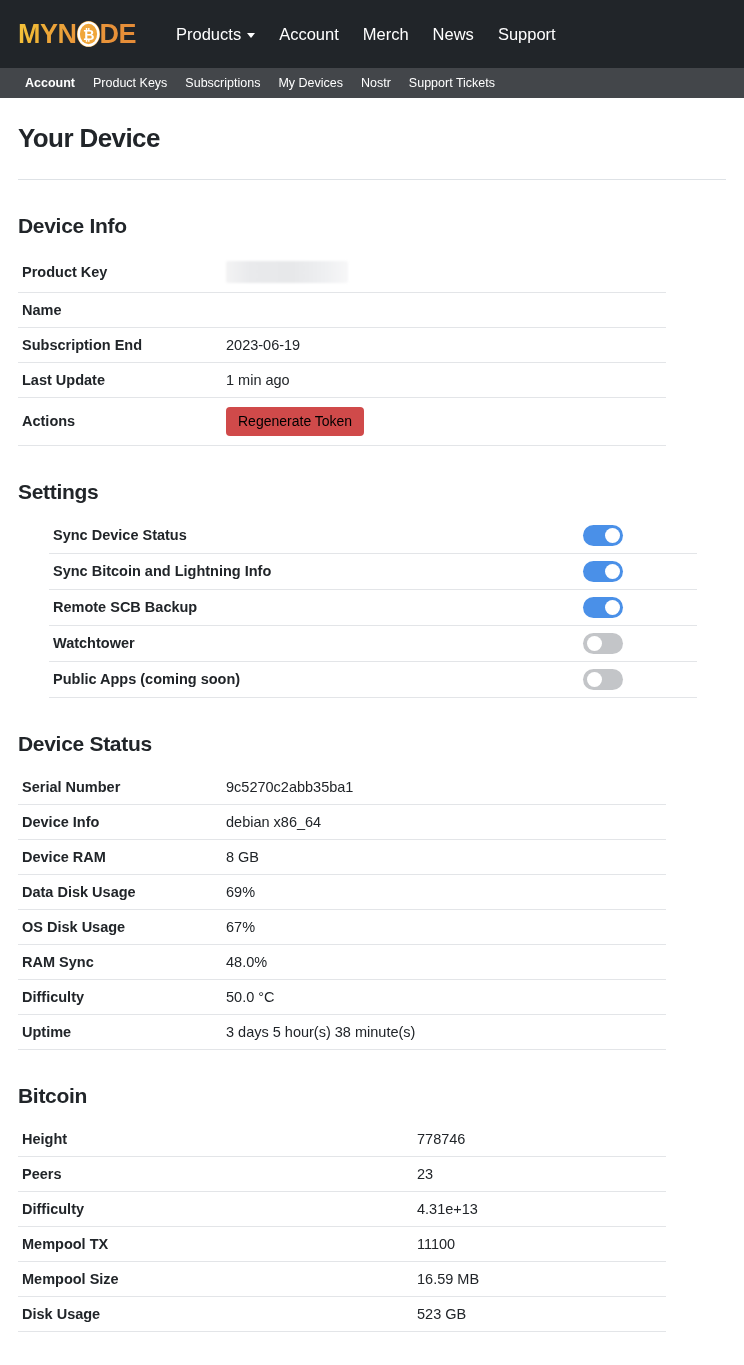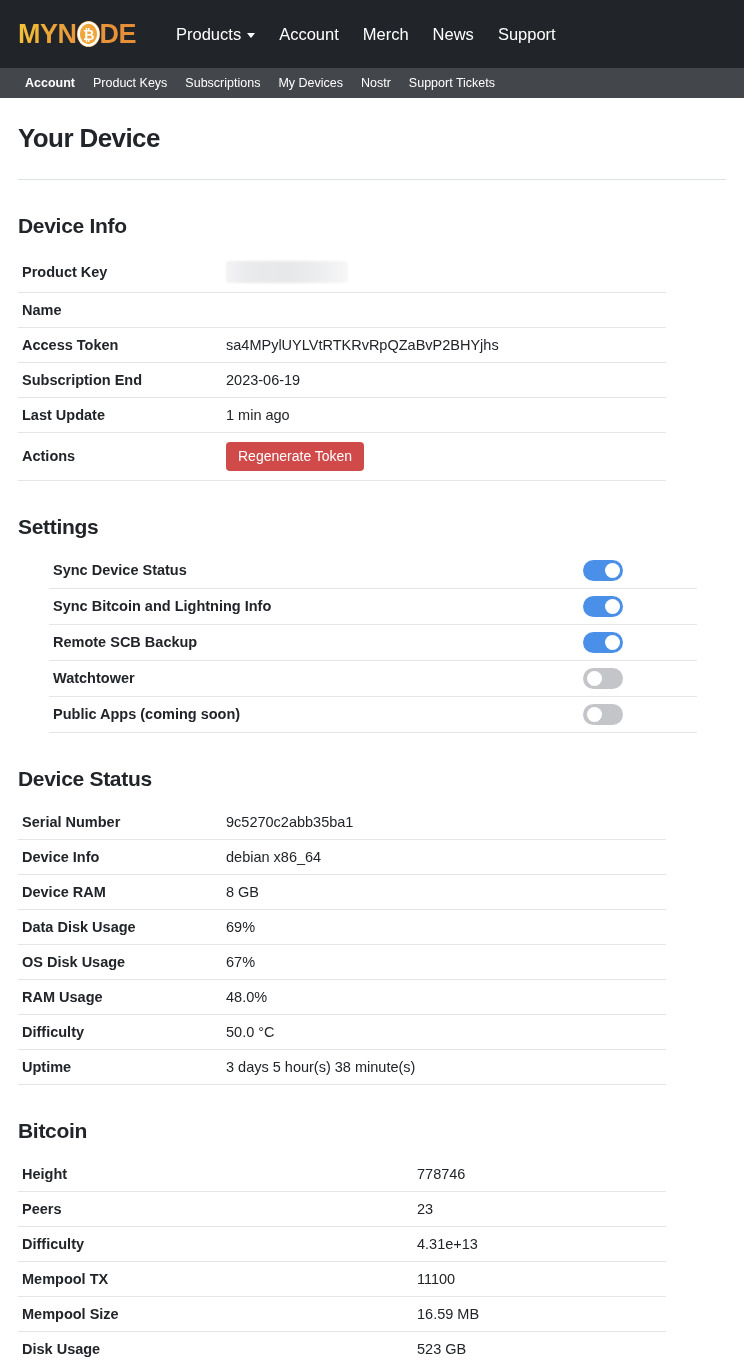--- a/index.html
+++ b/index.html
@@ -159,21 +159,21 @@
     height: 22px;
     border-radius: 2px;
     background: linear-gradient(90deg,#f3f3f4 0%, #e9eaec 20%, #e7e8ea 55%, #eeeff1 80%, #f7f7f8 100%);
     filter: blur(1.2px);
     vertical-align: middle;
   }
 
   .btn-danger {
     display: inline-block;
     background: #d04a4a;
-    color: #ffffff;
+    color: #000000;
     font-size: 14px;
     border: none;
     border-radius: 4px;
     padding: 7px 12px 8px 12px;
     cursor: pointer;
     line-height: 1;
     font-family: "Liberation Sans", sans-serif;
   }
 
   
@@ -267,24 +267,20 @@
     <tbody>
       <tr>
         <td class="k">Product Key</td>
         <td class="v"><span class="redacted"></span></td>
       </tr>
       <tr>
         <td class="k">Name</td>
         <td class="v"></td>
       </tr>
       <tr>
-        <td class="k">Access Token</td>
-        <td class="v">sa4MPylUYLVtRTKRvRpQZaBvP2BHYjhs</td>
-      </tr>
-      <tr>
         <td class="k">Subscription End</td>
         <td class="v">2023-06-19</td>
       </tr>
       <tr>
         <td class="k">Last Update</td>
         <td class="v">1 min ago</td>
       </tr>
       <tr>
         <td class="k">Actions</td>
         <td class="v">
@@ -347,21 +343,21 @@
       </tr>
       <tr>
         <td class="k">Data Disk Usage</td>
         <td class="v">69%</td>
       </tr>
       <tr>
         <td class="k">OS Disk Usage</td>
         <td class="v">67%</td>
       </tr>
       <tr>
-        <td class="k">RAM Usage</td>
+        <td class="k">RAM Sync</td>
         <td class="v">48.0%</td>
       </tr>
       <tr>
         <td class="k">Difficulty</td>
         <td class="v">50.0 °C</td>
       </tr>
       <tr>
         <td class="k">Uptime</td>
         <td class="v">3 days 5 hour(s) 38 minute(s)</td>
       </tr>

